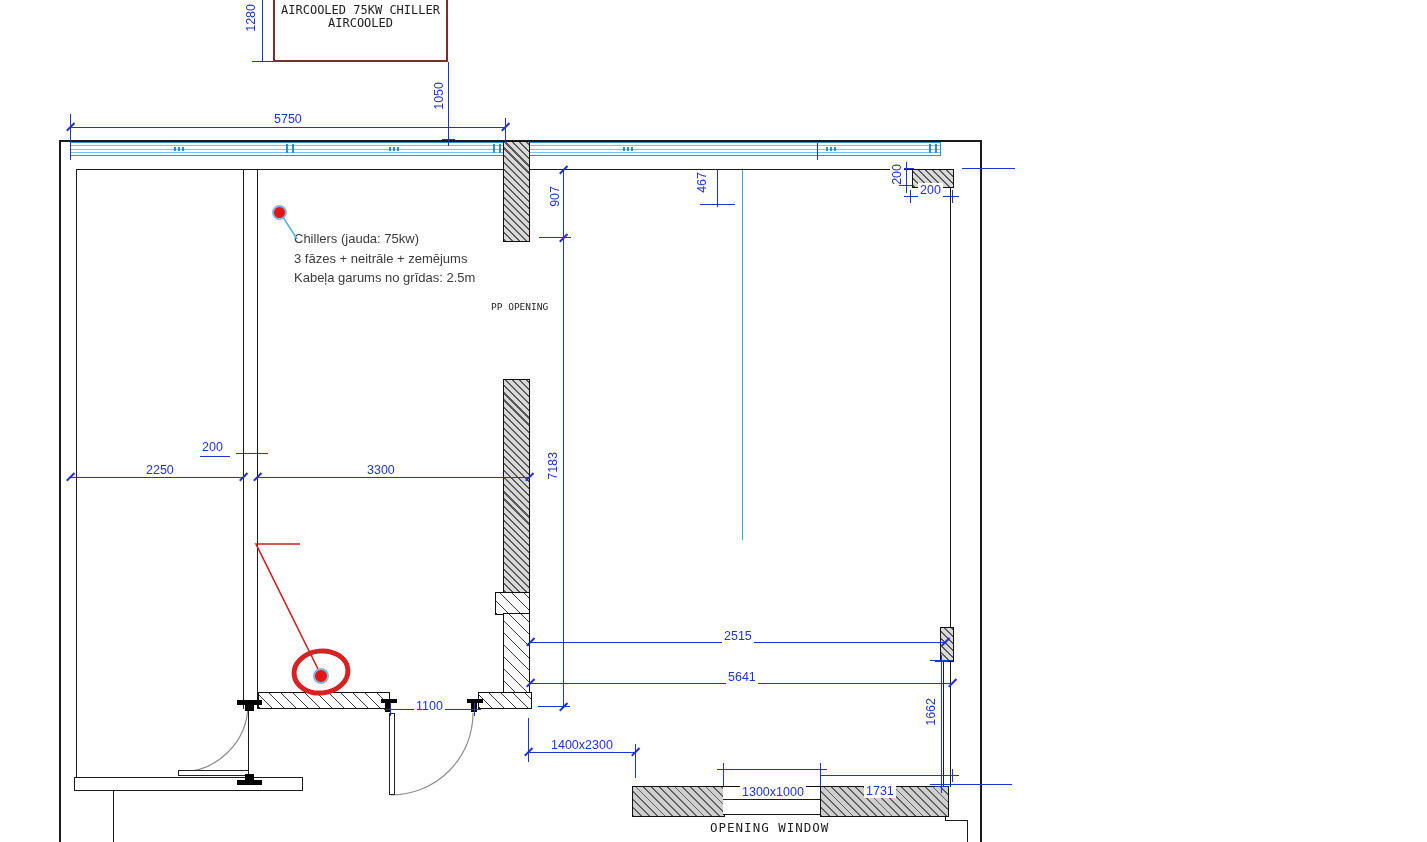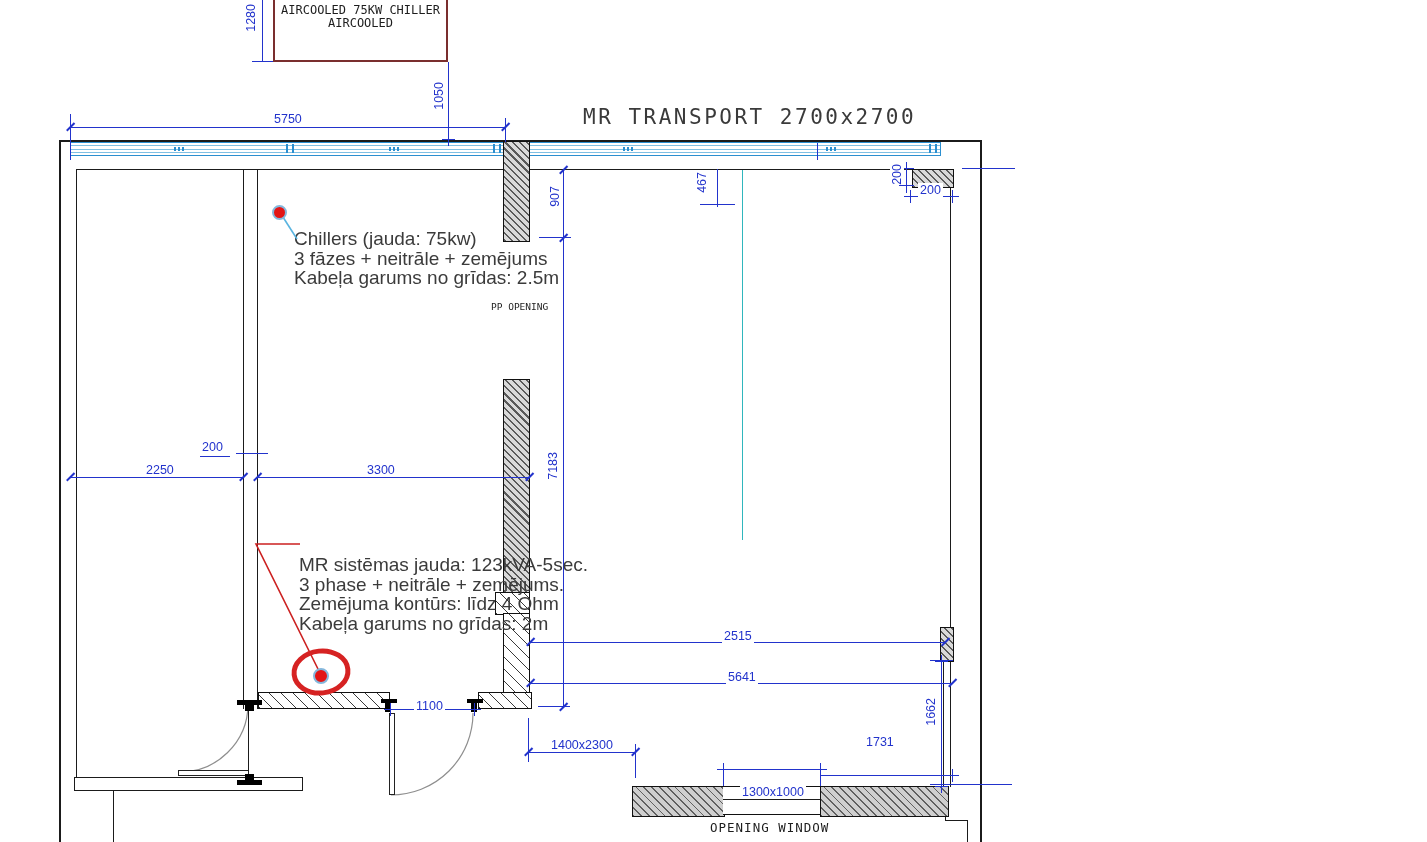--- a/index.html
+++ b/index.html
@@ -22,21 +22,21 @@
       padding:0 2px;white-space:nowrap;}
   .dtv{position:absolute;color:#2233cc;font-size:12.5px;line-height:14px;background:#fff;
       white-space:nowrap;writing-mode:vertical-rl;transform:rotate(180deg);}
   
   .tick{position:absolute;width:11px;height:1.6px;background:#2233cc;transform:rotate(-45deg);}
   
   .cross{position:absolute;width:13px;height:13px;
       background-image:linear-gradient(#2233cc,#2233cc),linear-gradient(#2233cc,#2233cc);
       background-size:13px 1.4px,1.4px 13px;background-position:center center;background-repeat:no-repeat;}
   .cadtxt{position:absolute;font-family:"DejaVu Sans Mono",monospace;color:#1d1d1d;white-space:nowrap;}
-  .ann{position:absolute;color:#3b3b3b;font-size:19px;line-height:19.5px;white-space:nowrap;}
+  .ann{position:absolute;color:#3b3b3b;font-size:13px;line-height:19.5px;white-space:nowrap;}
   .jamb{position:absolute;background:#000;}
   svg{position:absolute;left:0;top:0;pointer-events:none;}
   .z1{z-index:1}.z2{z-index:2}.z3{z-index:3}.z4{z-index:4}.z5{z-index:5}
   
   #band{position:absolute;left:70px;top:142px;width:871px;height:14px;z-index:1;
         border:1.3px solid #2b8fd0;box-sizing:border-box;
         background:repeating-linear-gradient(to bottom,#fff 0 2.4px,#7fc0e4 2.4px 3.4px);}
   .bdiv{position:absolute;top:1px;width:1.6px;height:9px;background:#2b8fd0;}
   .bclu{position:absolute;top:4px;width:10px;height:4px;
         background-image:linear-gradient(#2b8fd0,#2b8fd0),linear-gradient(#2b8fd0,#2b8fd0),linear-gradient(#2b8fd0,#2b8fd0);
@@ -109,21 +109,20 @@
   <div class="jamb z3" style="left:467px;top:699px;width:16px;height:4px"></div>
   <div class="jamb z3" style="left:471px;top:703px;width:6px;height:9px"></div>
 
   <div class="cyl z2" style="left:742px;top:170px;width:1.4px;height:370px"></div>
 
   <div class="z3" style="position:absolute;left:273px;top:-42px;width:175px;height:104px;border:2px solid #7a2e2e;box-sizing:border-box;background:#fff">
     <div class="cadtxt" style="left:0;top:43px;width:171px;text-align:center;font-size:12px">AIRCOOLED 75KW CHILLER</div>
     <div class="cadtxt" style="left:0;top:56px;width:171px;text-align:center;font-size:12px">AIRCOOLED</div>
   </div>
 
-  <div class="cadtxt z3" style="left:583px;top:105px;font-size:21px;letter-spacing:2.5px;color:#3a3a3a">MR TRANSPORT 2700x2700</div>
 
   <div class="bl z3" style="left:70px;top:127px;width:435px;height:1.2px"></div>
   <div class="bl z3" style="left:70px;top:114px;width:1.2px;height:46px"></div>
   <div class="bl z3" style="left:505px;top:118px;width:1.2px;height:24px"></div>
   <div class="bl z3" style="left:817px;top:143px;width:1.2px;height:17px"></div>
   <div class="tick z3" style="left:65px;top:126px"></div>
   <div class="tick z3" style="left:500px;top:126px"></div>
   <div class="dt z3" style="left:272px;top:112px">5750</div>
 
   <div class="bl z3" style="left:262px;top:0;width:1.2px;height:62px"></div>
@@ -198,36 +197,30 @@
   <div class="dt z3" style="left:549px;top:738px">1400x2300</div>
 
   <div class="bl z3" style="left:723px;top:769px;width:97px;height:1.2px"></div>
   <div class="bl z3" style="left:723px;top:773px;width:1.2px;height:13px"></div>
   <div class="bl z3" style="left:820px;top:773px;width:1.2px;height:13px"></div>
   <div class="cross z3" style="left:717px;top:763px"></div>
   <div class="cross z3" style="left:814px;top:763px"></div>
   <div class="dt z3" style="left:740px;top:785px">1300x1000</div>
   <div class="bl z3" style="left:820px;top:775px;width:132px;height:1.2px"></div>
   <div class="cross z3" style="left:946px;top:769px"></div>
-  <div class="dt z3" style="left:864px;top:735px">1731</div>
+  <div class="dt z3" style="left:864px;top:784px">1731</div>
   <div class="bl z3" style="left:930px;top:784px;width:82px;height:1.2px"></div>
 
   <div class="cadtxt z4" style="left:491px;top:301px;font-size:9.5px">PP OPENING</div>
   <div class="cadtxt z4" style="left:710px;top:820px;font-size:12.5px;letter-spacing:1px">OPENING WINDOW</div>
 
   <div class="ann z4" style="left:294px;top:229px">
     <div>Chillers (jauda: 75kw)</div>
     <div>3 fāzes + neitrāle + zemējums</div>
     <div>Kabeļa garums no grīdas: 2.5m</div>
-  </div>
-  <div class="ann z4" style="left:299px;top:555px">
-    <div>MR sistēmas jauda: 123kVA-5sec.</div>
-    <div>3 phase + neitrāle + zemējums.</div>
-    <div>Zemējuma kontūrs: līdz 4 Ohm</div>
-    <div>Kabeļa garums no grīdas: 2m</div>
   </div>
 
   <svg width="1427" height="842" class="z5">
     <line x1="281" y1="214" x2="297" y2="239" stroke="#5ab4e0" stroke-width="1.6"></line>
     <polyline points="300,544 256,544 319,671" fill="none" stroke="#cc2020" stroke-width="1.6"></polyline>
     <ellipse cx="321" cy="672" rx="27" ry="21" fill="none" stroke="#d62222" stroke-width="5" transform="rotate(-6 321 672)"></ellipse>
   </svg>
   <div class="z5" style="position:absolute;left:272px;top:205px;width:11px;height:11px;border-radius:50%;background:#e31515;border:2px solid #85b7dc"></div>
   <div class="z5" style="position:absolute;left:313px;top:668px;width:12px;height:12px;border-radius:50%;background:#e31515;border:2px solid #85b7dc"></div>
 

